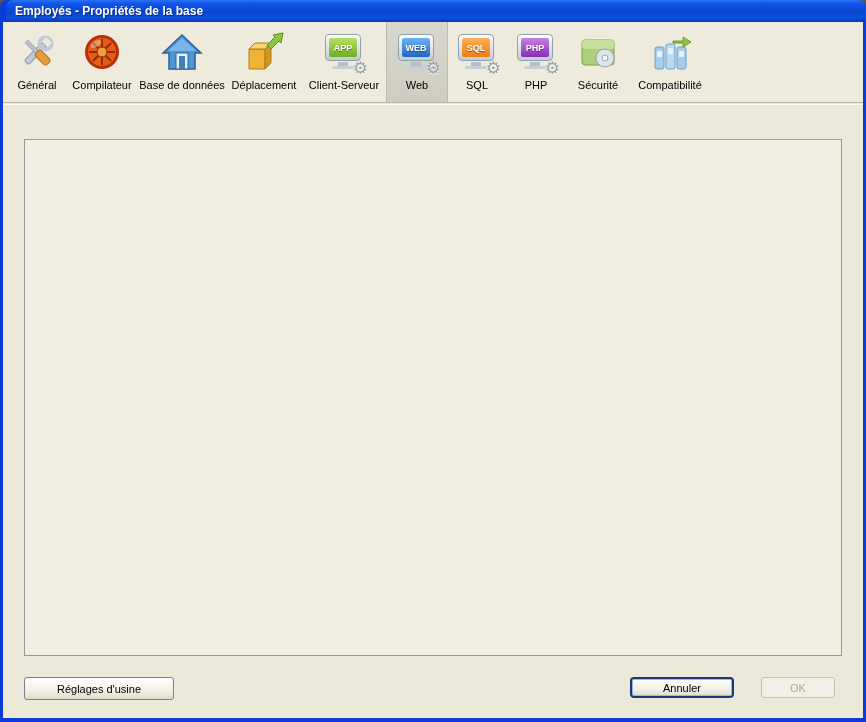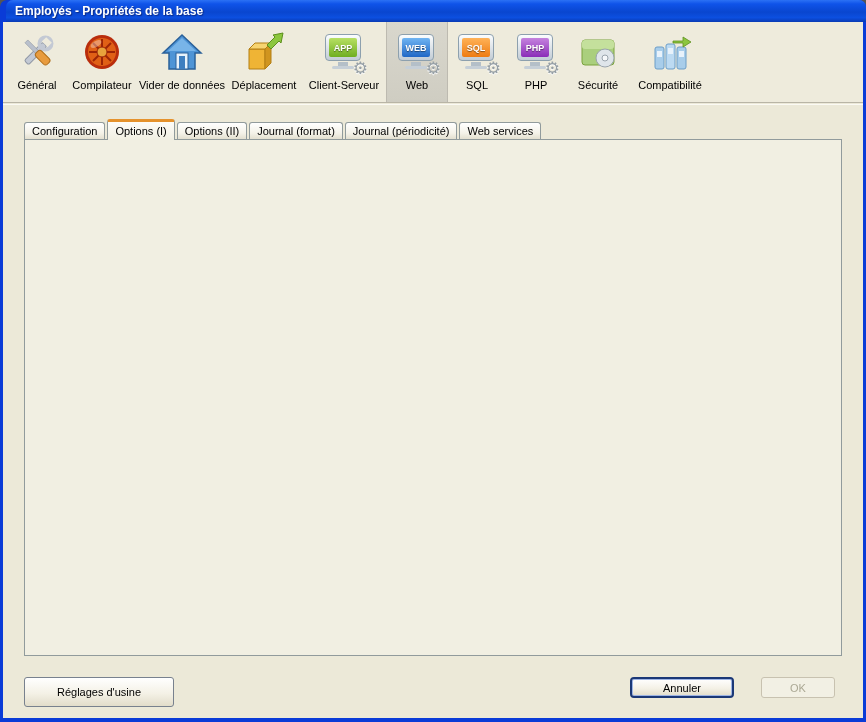--- a/index.html
+++ b/index.html
@@ -178,21 +178,21 @@
 
     <div class="tb-item" style="width:88px">
       <div class="ic">
         <svg width="46" height="46" viewBox="0 0 46 46">
           <path d="M23 4 L42 22 L36 22 L36 38 L10 38 L10 22 L4 22 Z" fill="#4e94d6" stroke="#2a6099" stroke-width="1.5"></path>
           <path d="M23 7 L37 20 L9 20 Z" fill="#78b4e8"></path>
           <rect x="17" y="22" width="12" height="16" fill="#e8f2fb" stroke="#2a6099"></rect>
           <rect x="20" y="25" width="6" height="13" fill="#3f7fc0"></rect>
         </svg>
       </div>
-      <span class="lbl">Vider de données</span>
+      <span class="lbl">Base de données</span>
     </div>
 
     <div class="tb-item" style="width:76px">
       <div class="ic">
         <svg width="46" height="46" viewBox="0 0 46 46">
           <path d="M8 18 L24 18 L24 38 L8 38 Z" fill="#efb435" stroke="#b37f14"></path>
           <path d="M8 18 L14 12 L30 12 L24 18 Z" fill="#f7d470" stroke="#b37f14"></path>
           <path d="M24 18 L30 12 L30 32 L24 38 Z" fill="#d0951f" stroke="#b37f14"></path>
           <path d="M26 14 L34 6 L32 4 L42 2 L40 12 L38 10 L30 18 Z" fill="#8cc63e" stroke="#5d8f1e"></path>
         </svg>
@@ -271,28 +271,20 @@
           <rect x="21" y="17" width="5" height="6" fill="#e8f2fb"></rect>
           <rect x="32" y="20" width="5" height="6" fill="#e8f2fb"></rect>
           <path d="M26 10 L36 10 L36 6 L44 11 L36 16 L36 12 L26 12 Z" fill="#8cc63e" stroke="#5d8f1e" stroke-width=".8"></path>
         </svg>
       </div>
       <span class="lbl">Compatibilité</span>
     </div>
   </div>
   <div class="sep-hi"></div>
 
-  <div class="tabs">
-    <div class="tab">Configuration</div>
-    <div class="tab active">Options (I)</div>
-    <div class="tab">Options (II)</div>
-    <div class="tab">Journal (format)</div>
-    <div class="tab">Journal (périodicité)</div>
-    <div class="tab">Web services</div>
-  </div>
 
   <div class="panel"></div>
 
   <div class="group" style="left:42px; top:152px; width:784px; height:84px;">
     <span class="glabel">Mémoire cache</span>
   </div>
   <div class="cb" style="left:443px; top:171px;"></div>
   <div class="lab" style="left:461px; top:172px;">Utiliser le cache Web de 4D</div>
   <div class="lab right disabled" style="left:180px; top:207px; width:248px;">Taille du cache des pages :</div>
   <div class="txtin disabled" style="left:436px; top:203px; width:68px; height:18px;">
@@ -348,17 +340,17 @@
 
   <div class="radio" style="left:383px; top:566px;"></div>
   <div class="lab" style="left:401px; top:567px;">Mots de passe protocole DIGEST</div>
 
   <div class="lab right" style="left:125px; top:608px; width:250px;">Utilisateur Web générique :</div>
   <div class="combo" style="left:383px; top:603px; width:239px; height:22px;">
     <span class="cval">Super_Utilisateur</span>
     <span class="cbtn">▼</span>
   </div>
 
-  <div class="btn" style="left:24px; top:677px; width:150px; height:30px;">Réglages d'usine</div>
+  <div class="btn" style="left:24px; top:677px; width:150px; height:23px;">Réglages d'usine</div>
   <div class="btn focusdef" style="left:630px; top:677px; width:104px; height:21px;">Annuler</div>
   <div class="btn disabled" style="left:761px; top:677px; width:74px; height:21px;">OK</div>
 
 </div>
 
 </body></html>

